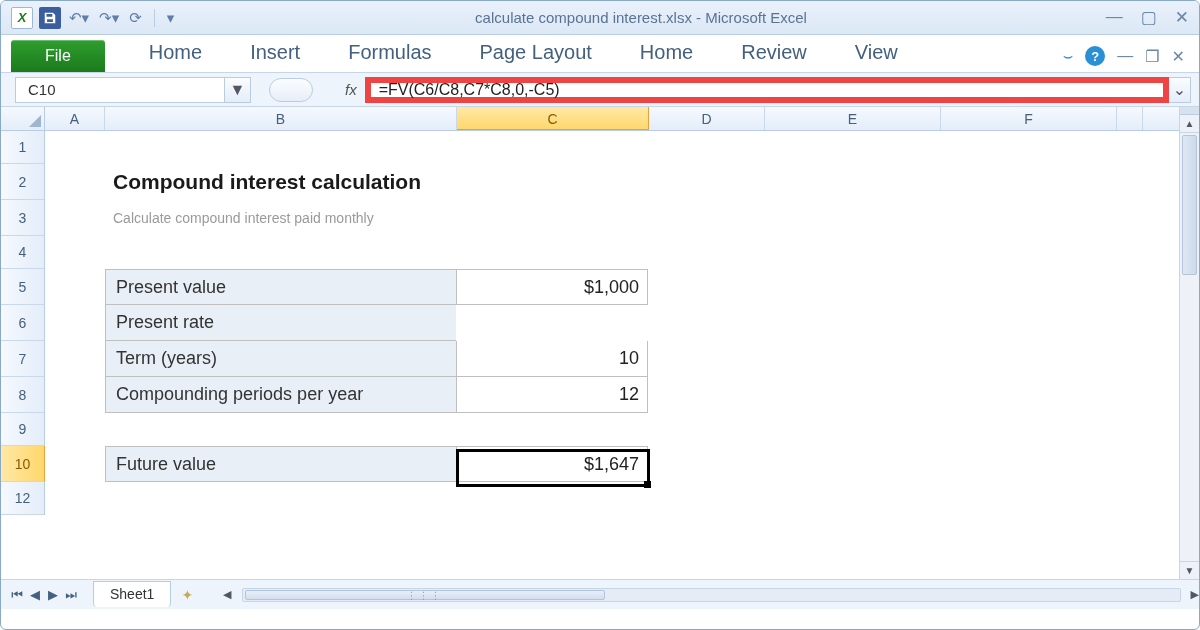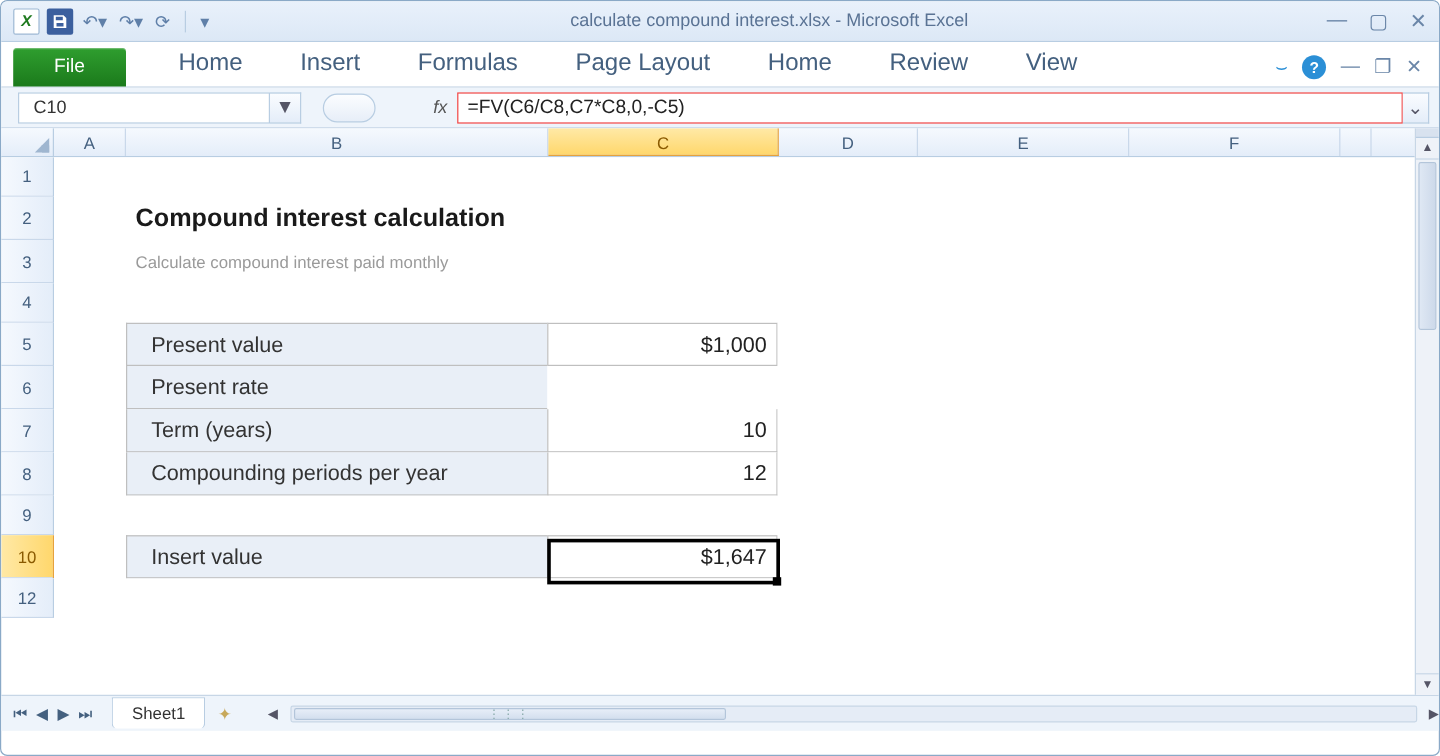--- a/index.html
+++ b/index.html
@@ -23,43 +23,43 @@
   .ribbon-tab { color:#44607f; font-size:20px; padding:8px 24px; cursor:default;}
   .ribbon-right { position:absolute; right:14px; bottom:6px; display:flex; gap:12px; align-items:center; color:#6a86a8;}
   .help-icon { width:20px; height:20px; background:#2b8fd6; color:#fff; border-radius:50%; display:inline-flex; align-items:center; justify-content:center; font-size:13px; font-weight:bold;}
 
   
   .fbar-row { height:34px; display:flex; align-items:center; padding:4px 8px 4px 14px; gap:0; border-bottom:1px solid #c7d6e6; background:#eef4fb;justify-content:space-between;}
   .namebox-wrap { display:flex; align-items:center; }
   .namebox { width:210px; height:26px; background:#fff; border:1px solid #b8cde2; display:flex; align-items:center; padding-left:12px; font-size:15px; color:#333;}
   .namebox-drop { width:26px; height:26px; border:1px solid #b8cde2; border-left:none; background:linear-gradient(#fafcff,#e4edf9); display:flex; align-items:center; justify-content:center; color:#556;}
   .fx-pill { width:44px; height:24px; margin-left:18px; border:1px solid #b8cde2; border-radius:12px; background:linear-gradient(#fbfdff,#e7eef8); display:flex; align-items:center; justify-content:center;}
-  .fx-label { font-style:italic; font-size:15px; color:#555; margin-left:48px;}
-  .formula-input { flex:1; height:26px; border:1px solid #ef4444; background:#fff; margin-left:8px; padding:2px 8px; font-size:16px; color:#222; display:flex; align-items:center;}
+  .fx-label { font-style:italic; font-size:15px; color:#555; margin-left:32px;}
+  .formula-input { flex:1; height:26px; border:6px solid #ef4444; background:#fff; margin-left:8px; padding:2px 8px; font-size:16px; color:#222; display:flex; align-items:center;}
   .fbar-expand { width:22px; height:26px; border:1px solid #b8cde2; border-left:none; background:linear-gradient(#fafcff,#e4edf9); display:flex; align-items:center; justify-content:center; color:#556;}
 
   
   .grid-wrap { display:flex; height:472px; position:relative;}
   .grid-inner { flex:1; display:flex; flex-direction:column;}
   .col-headers { display:flex; height:24px; background:linear-gradient(#f5f9fe,#e4edf9); border-bottom:1px solid #b8cde2;}
   .corner { width:44px; border-right:1px solid #b8cde2; background:linear-gradient(#f5f9fe,#e4edf9); position:relative;}
   .corner::after { content:""; position:absolute; right:3px; bottom:3px; border:6px solid transparent; border-right-color:#9fb6d0; border-bottom-color:#9fb6d0;}
   .col-h { border-right:1px solid #c9d8ea; text-align:center; font-size:14px; color:#44607f; line-height:24px;}
   .col-h.sel { background:linear-gradient(#ffe9a6,#ffd76c); border-bottom:1px solid #e6a23c; color:#8a5a00; border-right-color:#e6a23c;}
   .col-A { width:60px;} .col-B{width:352px;} .col-C{width:192px;} .col-D{width:116px;} .col-E{width:176px;} .col-F{width:176px;} .col-G{width:26px;}
 
   .rows { flex:1; position:relative; overflow:hidden;}
   .row { display:flex; height:33px;}
   .row.h36 { height:36px;}
   .row-h { width:44px; background:linear-gradient(90deg,#f5f9fe,#e4edf9); border-right:1px solid #b8cde2; border-bottom:1px solid #c9d8ea; text-align:center; font-size:14px; color:#44607f; display:flex; align-items:center; justify-content:center;}
   .row-h.sel { background:linear-gradient(90deg,#ffe9a6,#ffd76c); color:#8a5a00; border-right:1px solid #e6a23c;}
   .cell { border-right:1px solid #e3e3e3; border-bottom:1px solid #e3e3e3; font-size:18px; color:#222; display:flex; align-items:center; padding:0 8px; background:#fff;}
   .cell.title { font-weight:bold; font-size:21px; color:#1a1a1a;}
   .cell.subtitle { font-size:14px; color:#9a9a9a;}
-  .cell.label { background:#e9eff7; border:1px solid #bfbfbf; border-right:none; margin-right:-1px; font-size:18px; color:#333; padding-left:20px;}
+  .cell.label { background:#e9eff7; border:1px solid #bfbfbf; border-right:none; margin-right:-1px; font-size:18px; color:#333; padding-left:10px;}
   .cell.val { background:#fff; border:1px solid #bfbfbf; justify-content:flex-end; font-size:18px;}
   .cell.free { border-color:transparent;}
 
   .active-cell { position:absolute; border:3px solid #000; pointer-events:none; box-sizing:border-box;}
   .active-handle { position:absolute; width:7px; height:7px; background:#000; bottom:-4px; right:-4px;}
 
   .vscroll { width:20px; background:#eef2f8; border-left:1px solid #c7d6e6; display:flex; flex-direction:column;}
   .vscroll .btn { height:18px; display:flex; align-items:center; justify-content:center; color:#556; font-size:10px; border-bottom:1px solid #c7d6e6;}
   .vscroll .track { flex:1; position:relative;}
   .vscroll .thumb { position:absolute; top:2px; left:2px; right:2px; height:140px; background:linear-gradient(90deg,#dfe8f4,#cdd9ea); border:1px solid #b3c5da; border-radius:2px;}
@@ -227,21 +227,21 @@
         <div class="cell free col-B"></div>
         <div class="cell free col-C"></div>
         <div class="cell free col-D"></div>
         <div class="cell free col-E"></div>
         <div class="cell free col-F"></div>
       </div>
 
       <div class="row h36">
           <div class="row-h sel">10</div>
         <div class="cell free col-A"></div>
-        <div class="cell label col-B">Insert value</div>
+        <div class="cell label col-B">Future value</div>
         <div class="cell val col-C">$1,647</div>
         <div class="cell free col-D"></div>
         <div class="cell free col-E"></div>
         <div class="cell free col-F"></div>
       </div>
 
 
       <div class="row">
           <div class="row-h">12</div>
         <div class="cell free col-A"></div>

